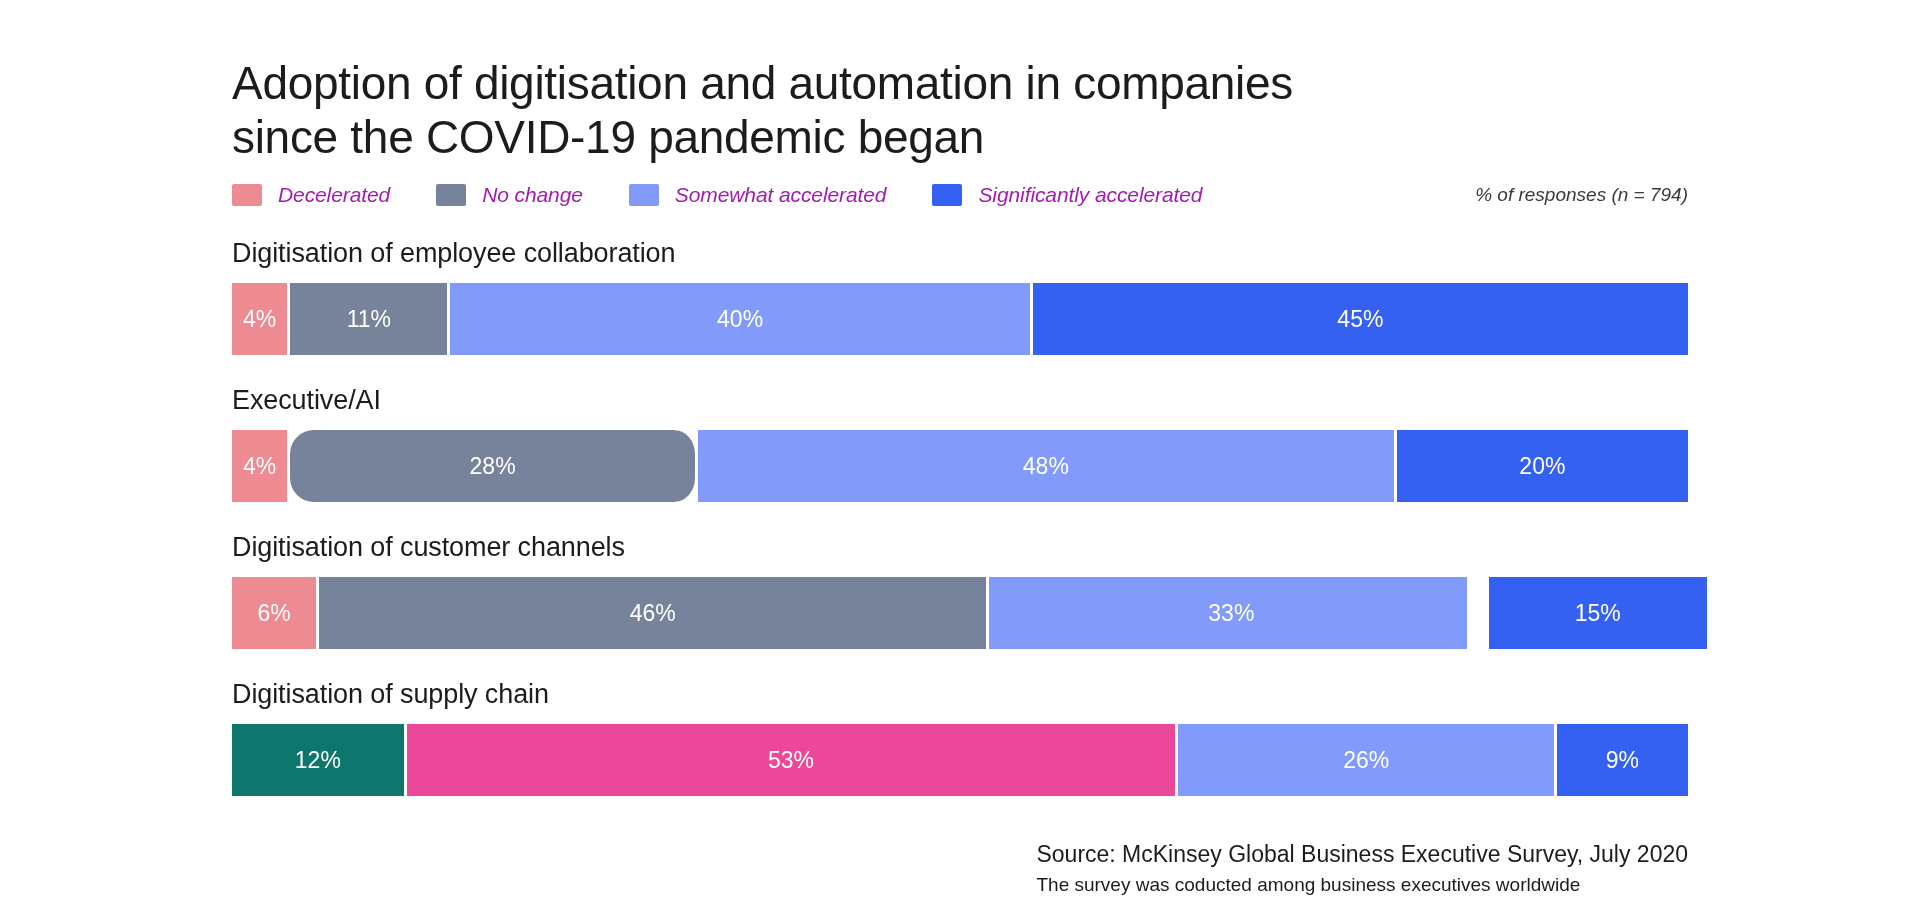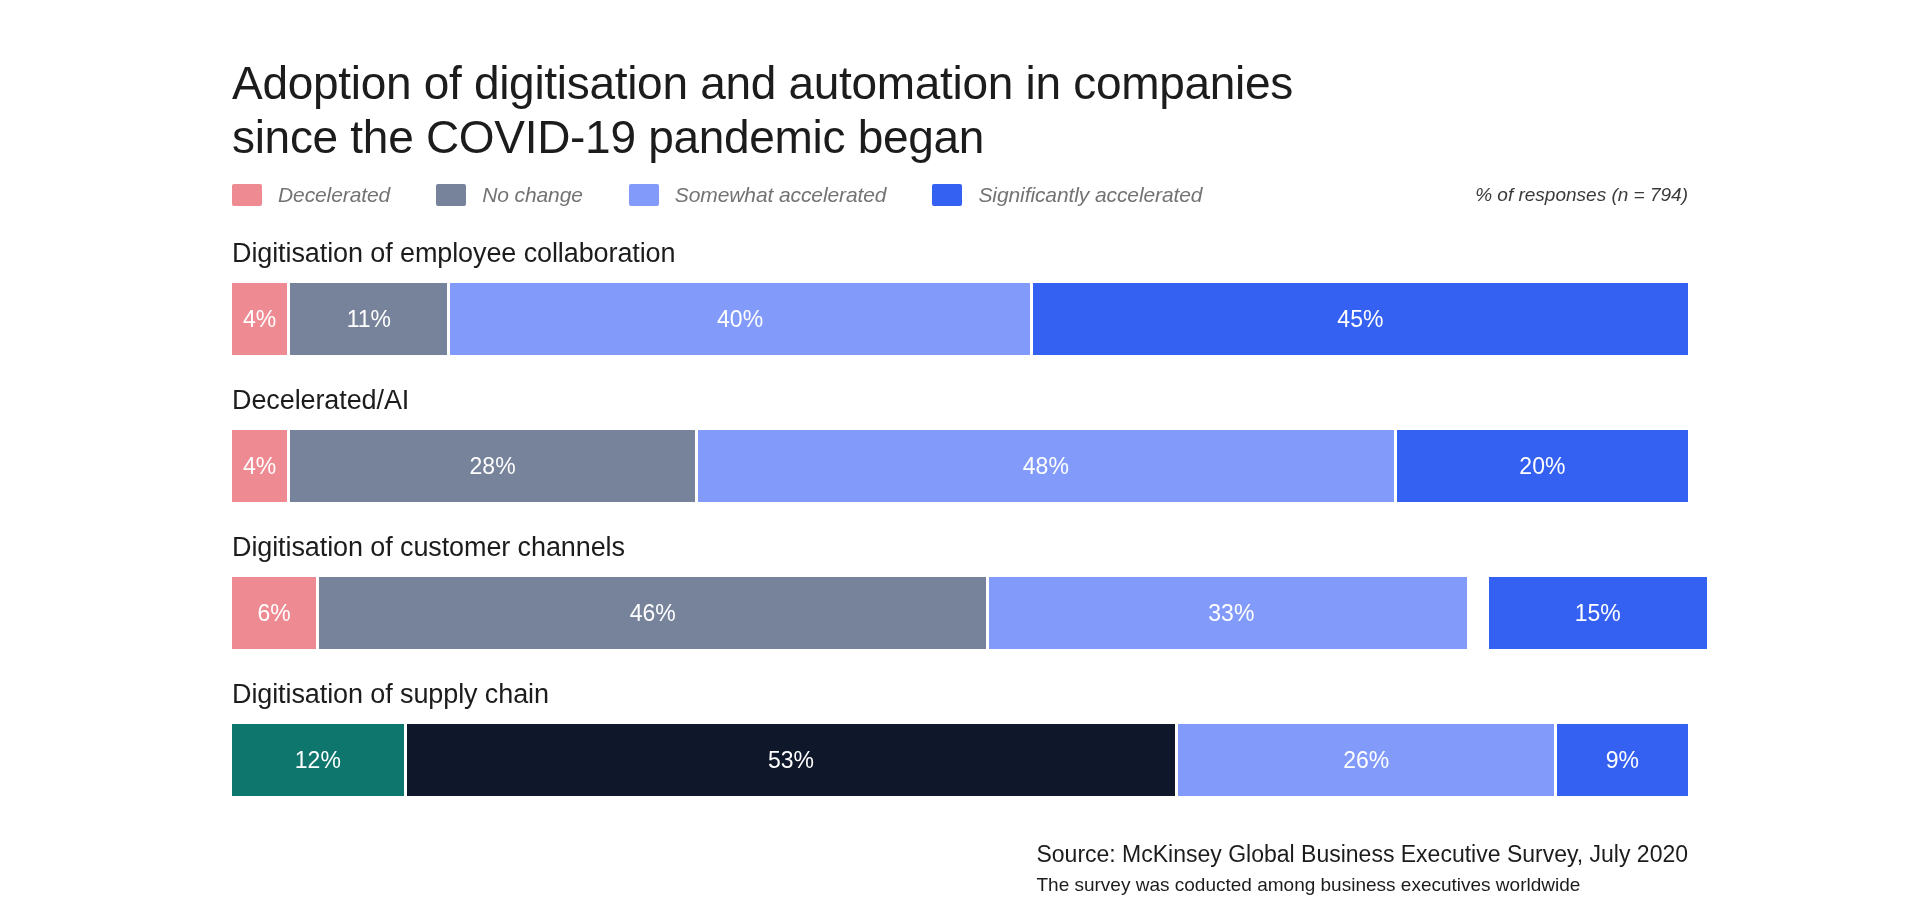--- a/index.html
+++ b/index.html
@@ -55,21 +55,21 @@
   .legend-swatch {
     width: 30px;
     height: 22px;
     border-radius: 2px;
     margin-right: 16px;
     flex: 0 0 auto;
   }
   .legend-label {
     font-size: 21px;
     font-style: italic;
-    color: #737373;
+    color: #a21caf;
     letter-spacing: -0.1px;
   }
   .legend-note {
     margin-left: auto;
     font-size: 19px;
     font-style: italic;
     color: #3a3a3a;
     white-space: nowrap;
   }
 
@@ -171,26 +171,26 @@
           </div>
           <div class="seg" style="background: rgb(130, 155, 251); flex: 0 0 40%;">
             <span class="seg-value">40%</span>
           </div>
           <div class="seg" style="background: rgb(52, 97, 242); flex: 0 0 45%;">
             <span class="seg-value">45%</span>
           </div>
         </div>
       </div>
       <div class="bar-group">
-        <div class="bar-title">Decelerated/AI</div>
+        <div class="bar-title">Executive/AI</div>
         <div class="bar">
           <div class="seg" style="background: rgb(238, 138, 146); flex: 0 0 4%;">
             <span class="seg-value">4%</span>
           </div>
-          <div class="seg" style="background: rgb(118, 131, 154); flex: 0 0 28%;">
+          <div class="seg" style="background: rgb(118, 131, 154); flex: 0 0 28%; border-radius: 24px;">
             <span class="seg-value">28%</span>
           </div>
           <div class="seg" style="background: rgb(130, 155, 251); flex: 0 0 48%;">
             <span class="seg-value">48%</span>
           </div>
           <div class="seg" style="background: rgb(52, 97, 242); flex: 0 0 20%;">
             <span class="seg-value">20%</span>
           </div>
         </div>
       </div>
@@ -210,21 +210,21 @@
             <span class="seg-value">15%</span>
           </div>
         </div>
       </div>
       <div class="bar-group">
         <div class="bar-title">Digitisation of supply chain</div>
         <div class="bar">
           <div class="seg" style="background: #0f766e; flex: 0 0 12%;">
             <span class="seg-value">12%</span>
           </div>
-          <div class="seg" style="background: #0f172a; flex: 0 0 53%;">
+          <div class="seg" style="background: #ec4899; flex: 0 0 53%;">
             <span class="seg-value">53%</span>
           </div>
           <div class="seg" style="background: rgb(130, 155, 251); flex: 0 0 26%;">
             <span class="seg-value">26%</span>
           </div>
           <div class="seg" style="background: rgb(52, 97, 242); flex: 0 0 9%;">
             <span class="seg-value">9%</span>
           </div>
         </div>
       </div>

